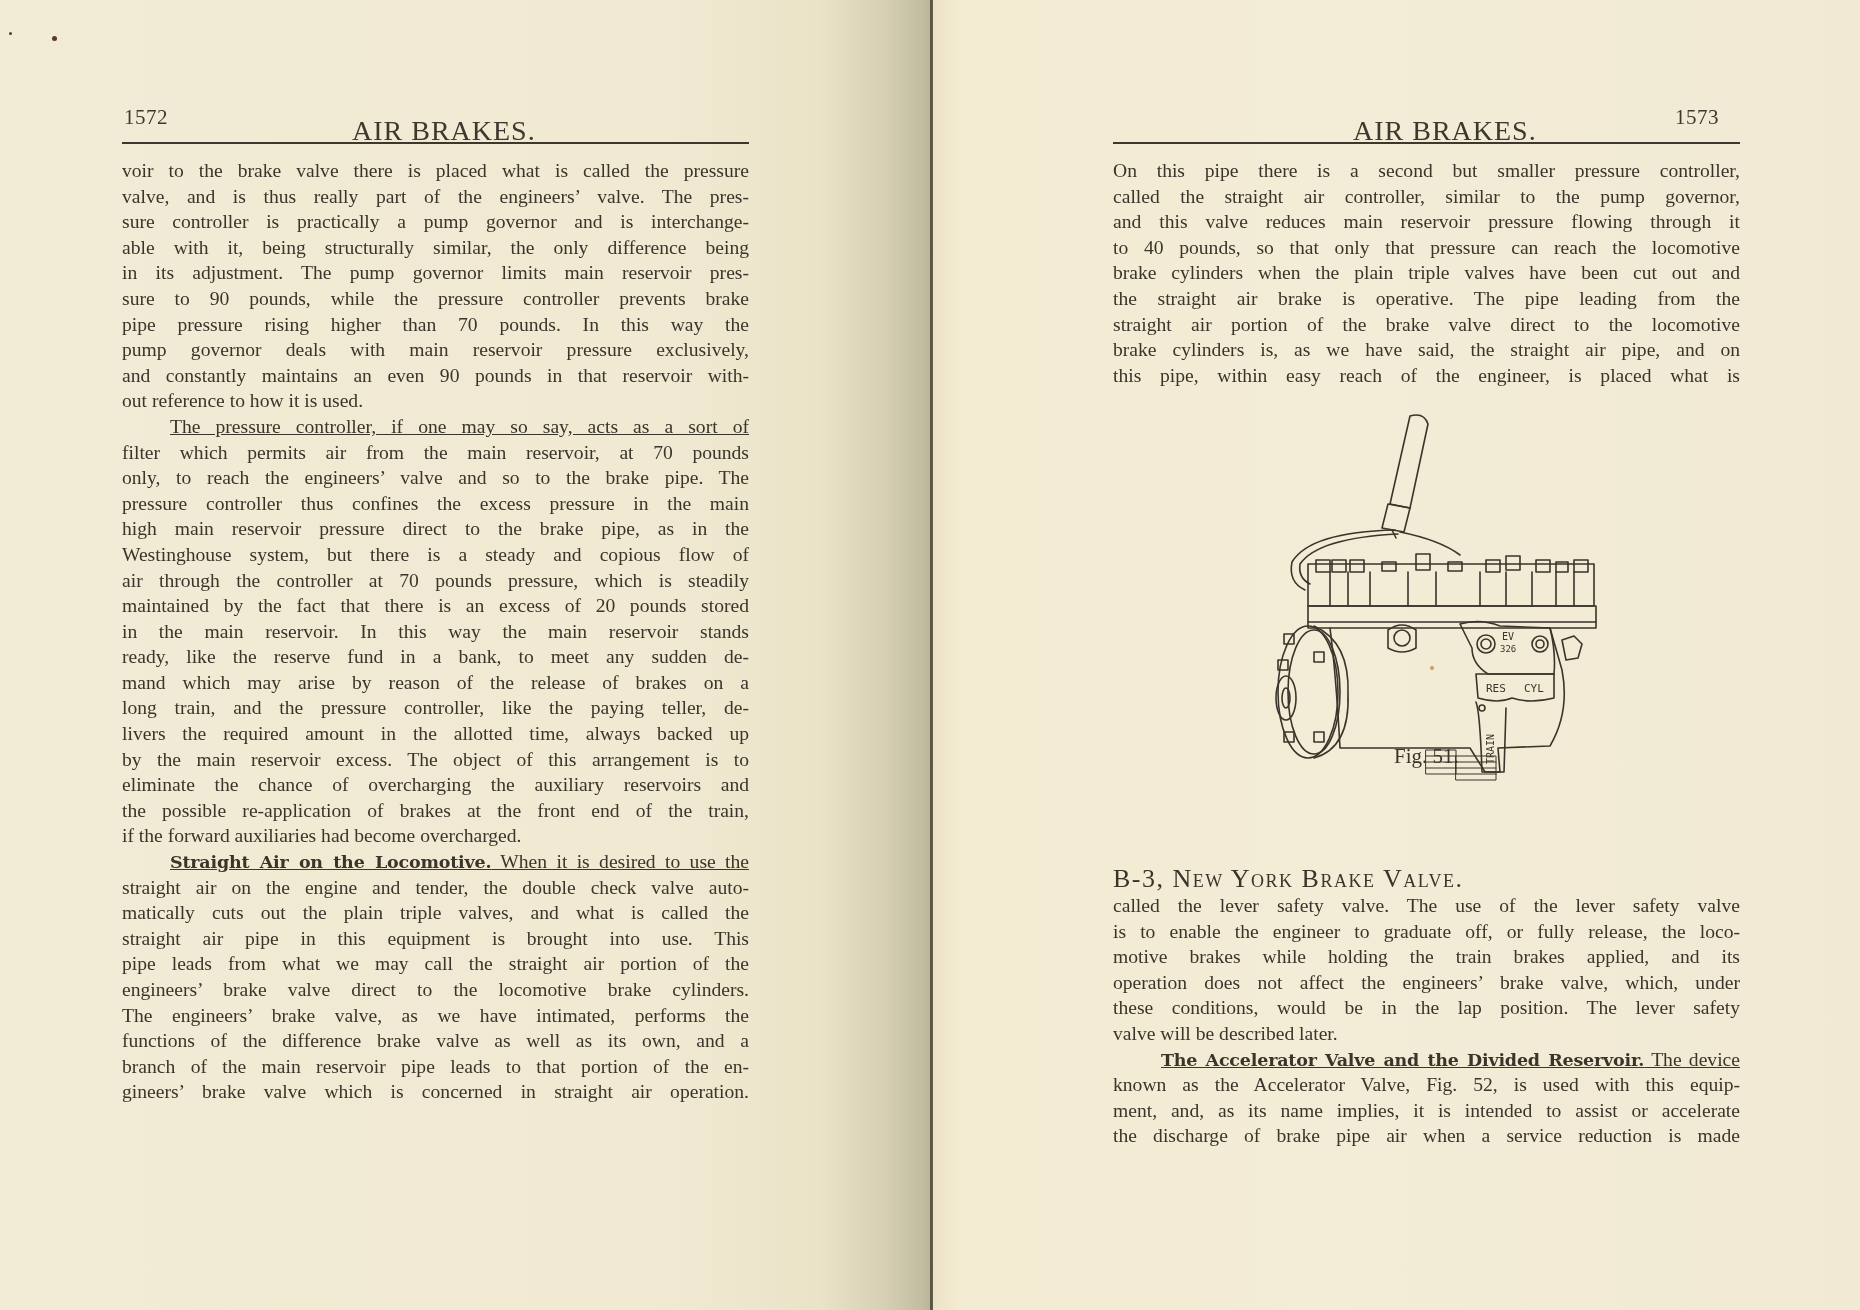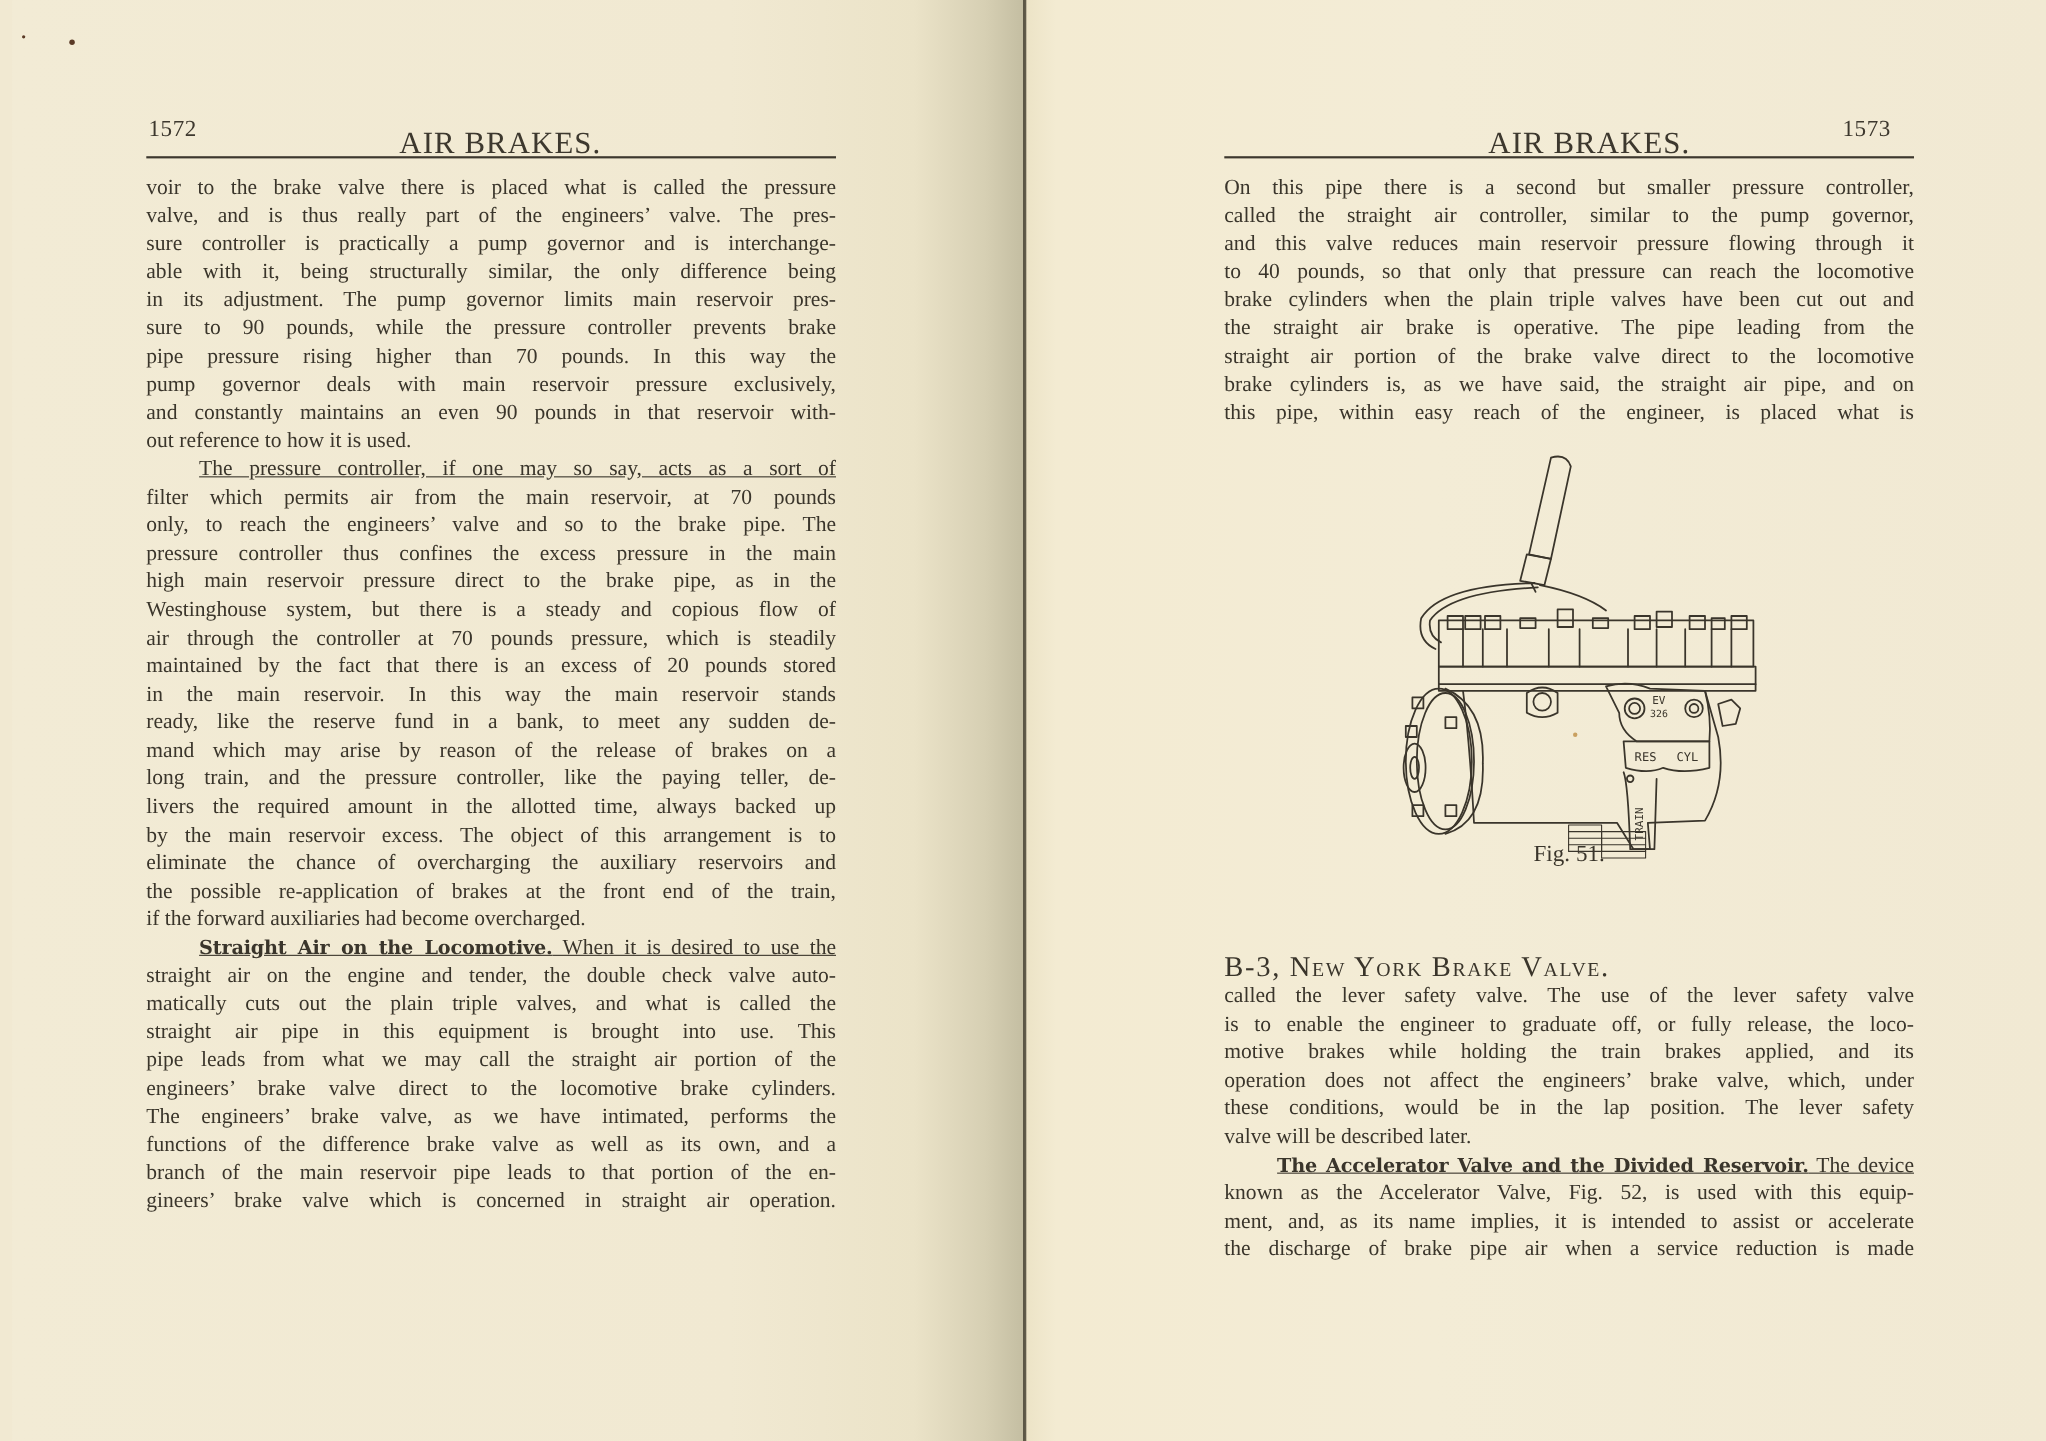--- a/index.html
+++ b/index.html
@@ -7,21 +7,20 @@
     width:1860px; height:1310px; overflow:hidden; position:relative;
     background:#f1e9d2;
     font-family:"Liberation Serif","DejaVu Serif",serif;
     color:#3a352b;
   }
   .spread { position:absolute; inset:0; }
   .page { position:absolute; top:0; height:1310px; }
   .page-left {
     left:0; width:932px;
     background: linear-gradient(to right, #f2ebd5 0%, #f1e9d2 70%, #ebe3c8 88%, #d6cfb3 95%, #c2bca0 99%, #b9b398 100%);
-    margin-left: 11px;
   }
   .page-right {
     left:932px; width:928px;
     background: linear-gradient(to right, #ece3c6 0%, #f3ebd2 3%, #f3ecd6 40%, #f1e9d3 100%);
   }
   .gutter-line {
     position:absolute; left:930px; top:0; width:3px; height:1310px;
     background:#4a4536; opacity:0.85;
   }
   .speck { position:absolute; border-radius:50%; background:#5a3a26; }
@@ -191,21 +190,21 @@
 
       <g stroke-width="1">
         <path d="M176 338 h30 v24 h-30 z"></path>
           <path d="M176 344 h30 M176 350 h30 M176 356 h30"></path>
         <path d="M206 344 h40 v24 h-40 z"></path>
           <path d="M206 350 h40 M206 356 h40 M206 362 h40"></path>
       </g>
       <circle cx="182" cy="256" r="2" fill="#c9a060" stroke="none"></circle>
     </svg>
 
-    <div class="fig-caption" style="left:181px;top:764px;">Fig. 51.</div>
+    <div class="fig-caption" style="left:181px;top:744px;">Fig. 51.</div>
     <div class="fig-subcaption" style="left:181px;top:832px;">B-3, New York Brake Valve.</div>
 
     <div class="col" id="right-col-bottom" style="left:181px;top:893px;">
         <span class="line">called the lever safety valve.  The use of the lever safety valve</span>
         <span class="line">is to enable the engineer to graduate off, or fully release, the loco-</span>
         <span class="line">motive brakes while holding the train brakes applied, and its</span>
         <span class="line">operation does not affect the engineers’ brake valve, which, under</span>
         <span class="line">these conditions, would be in the lap position.  The lever safety</span>
         <span class="line last">valve will be described later.</span>
         <span class="line indent"><b>The Accelerator Valve and the Divided Reservoir.</b><span>  The device</span></span>

